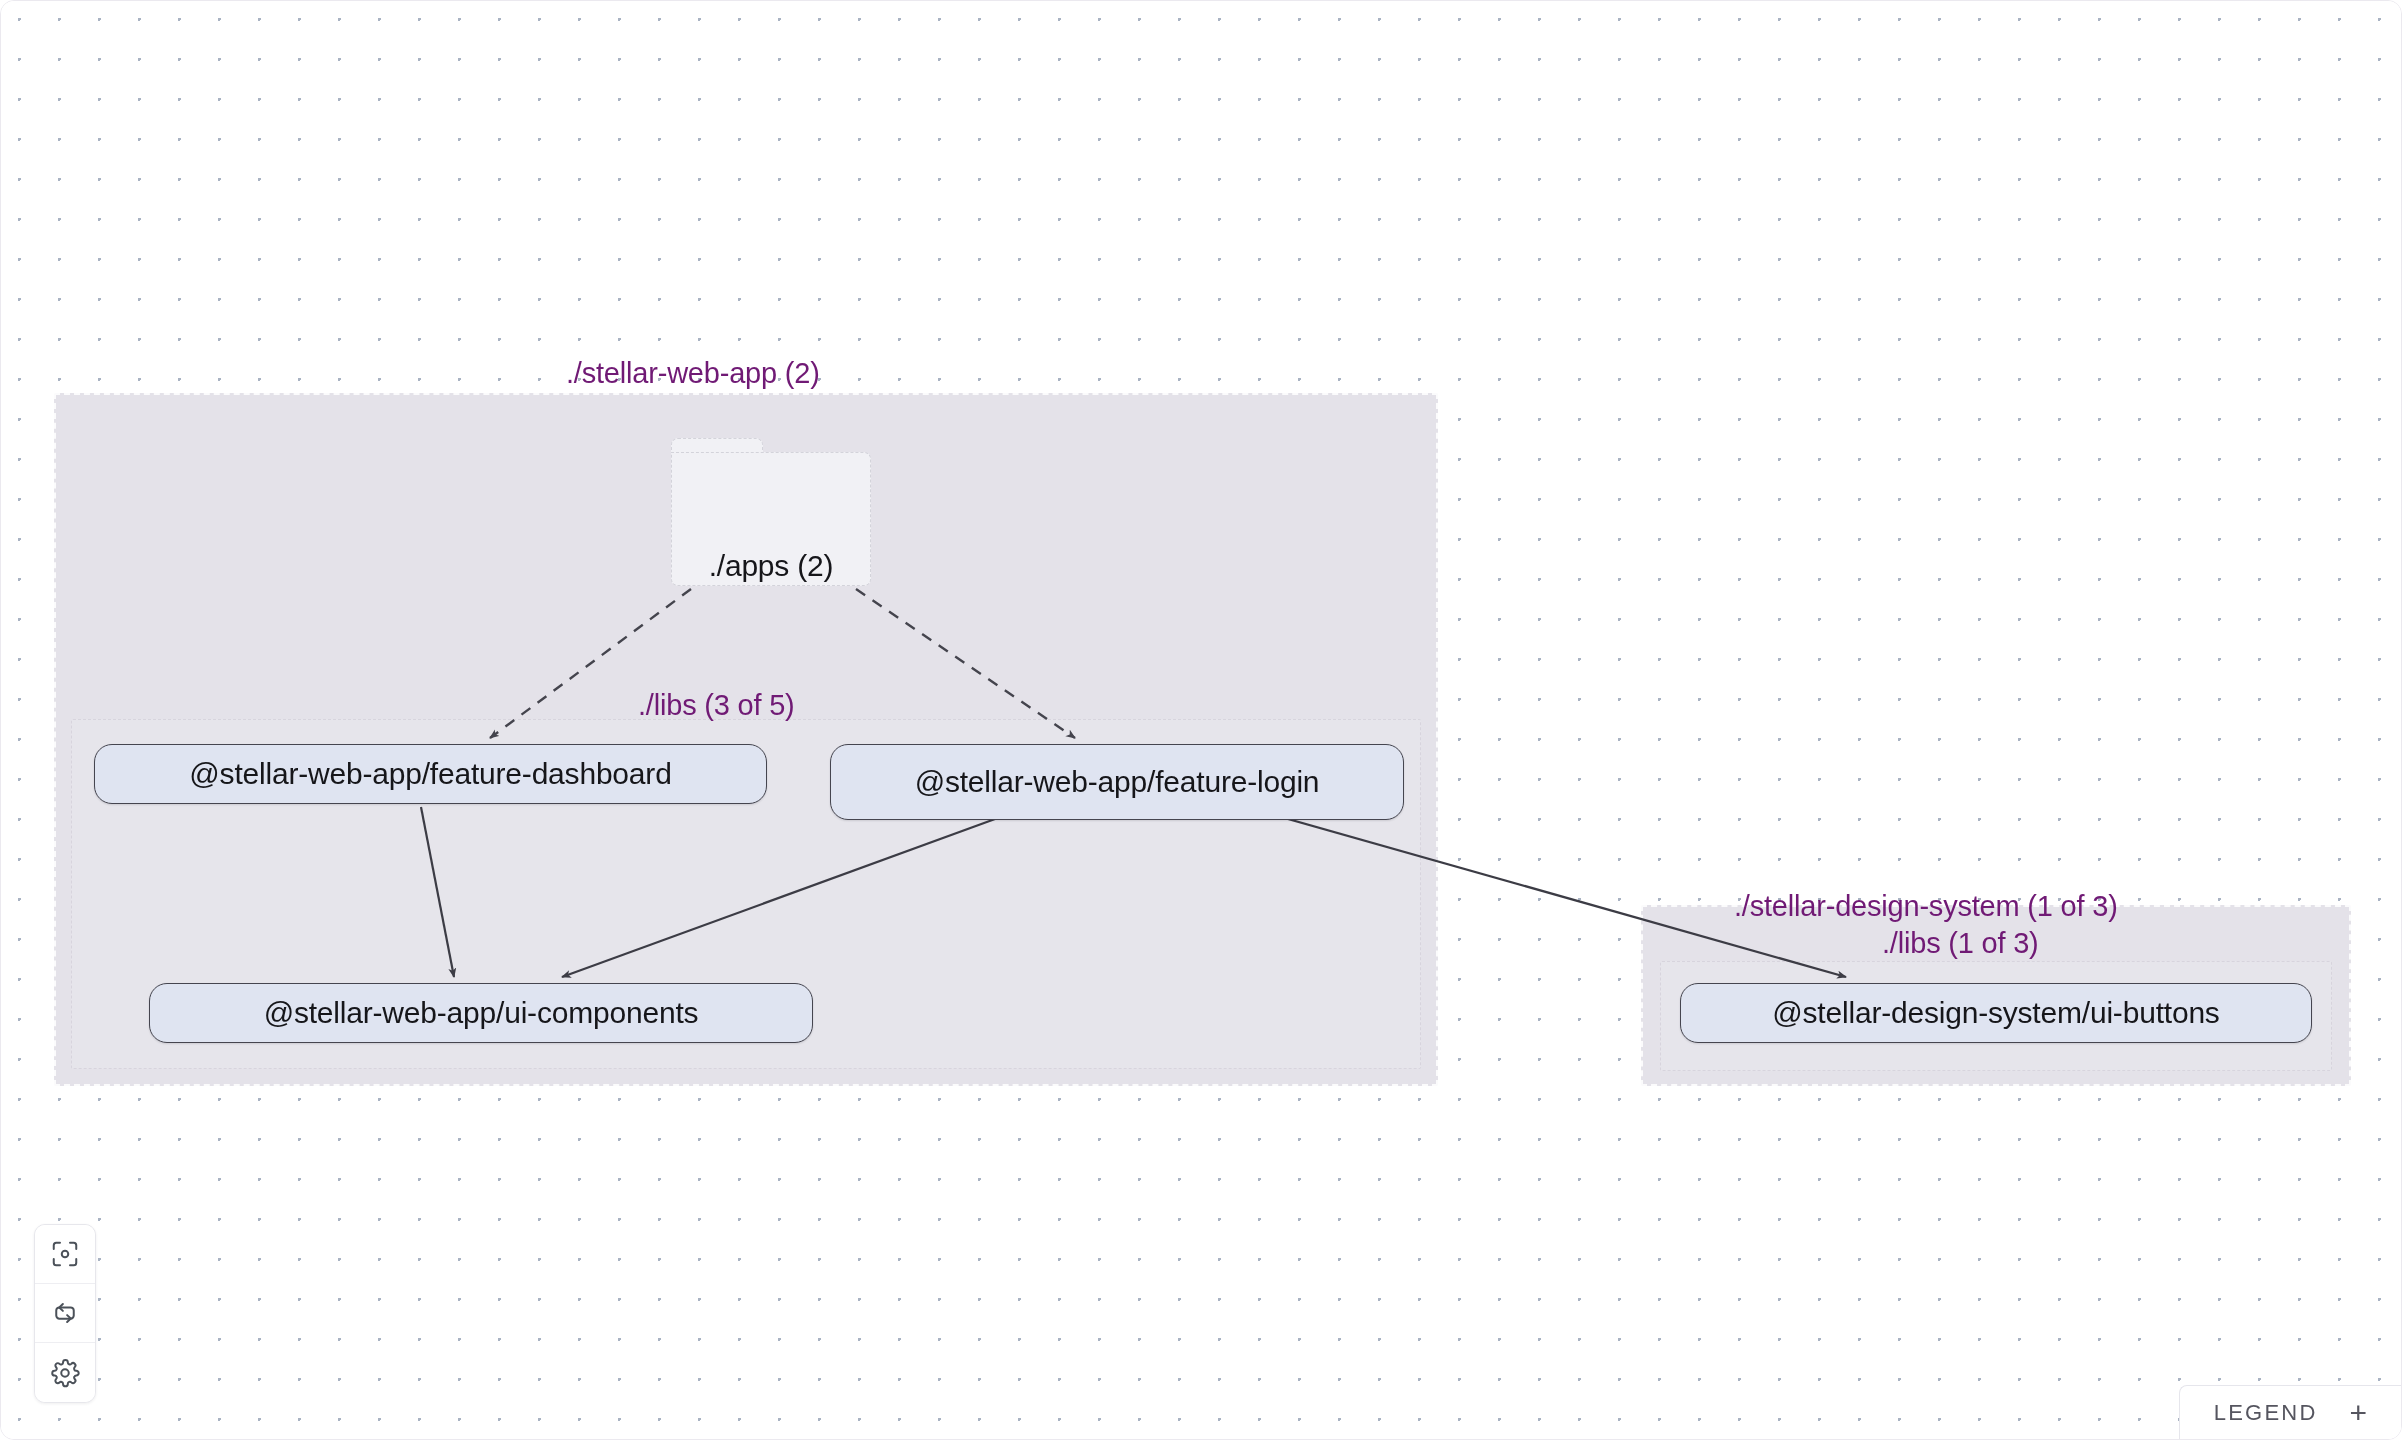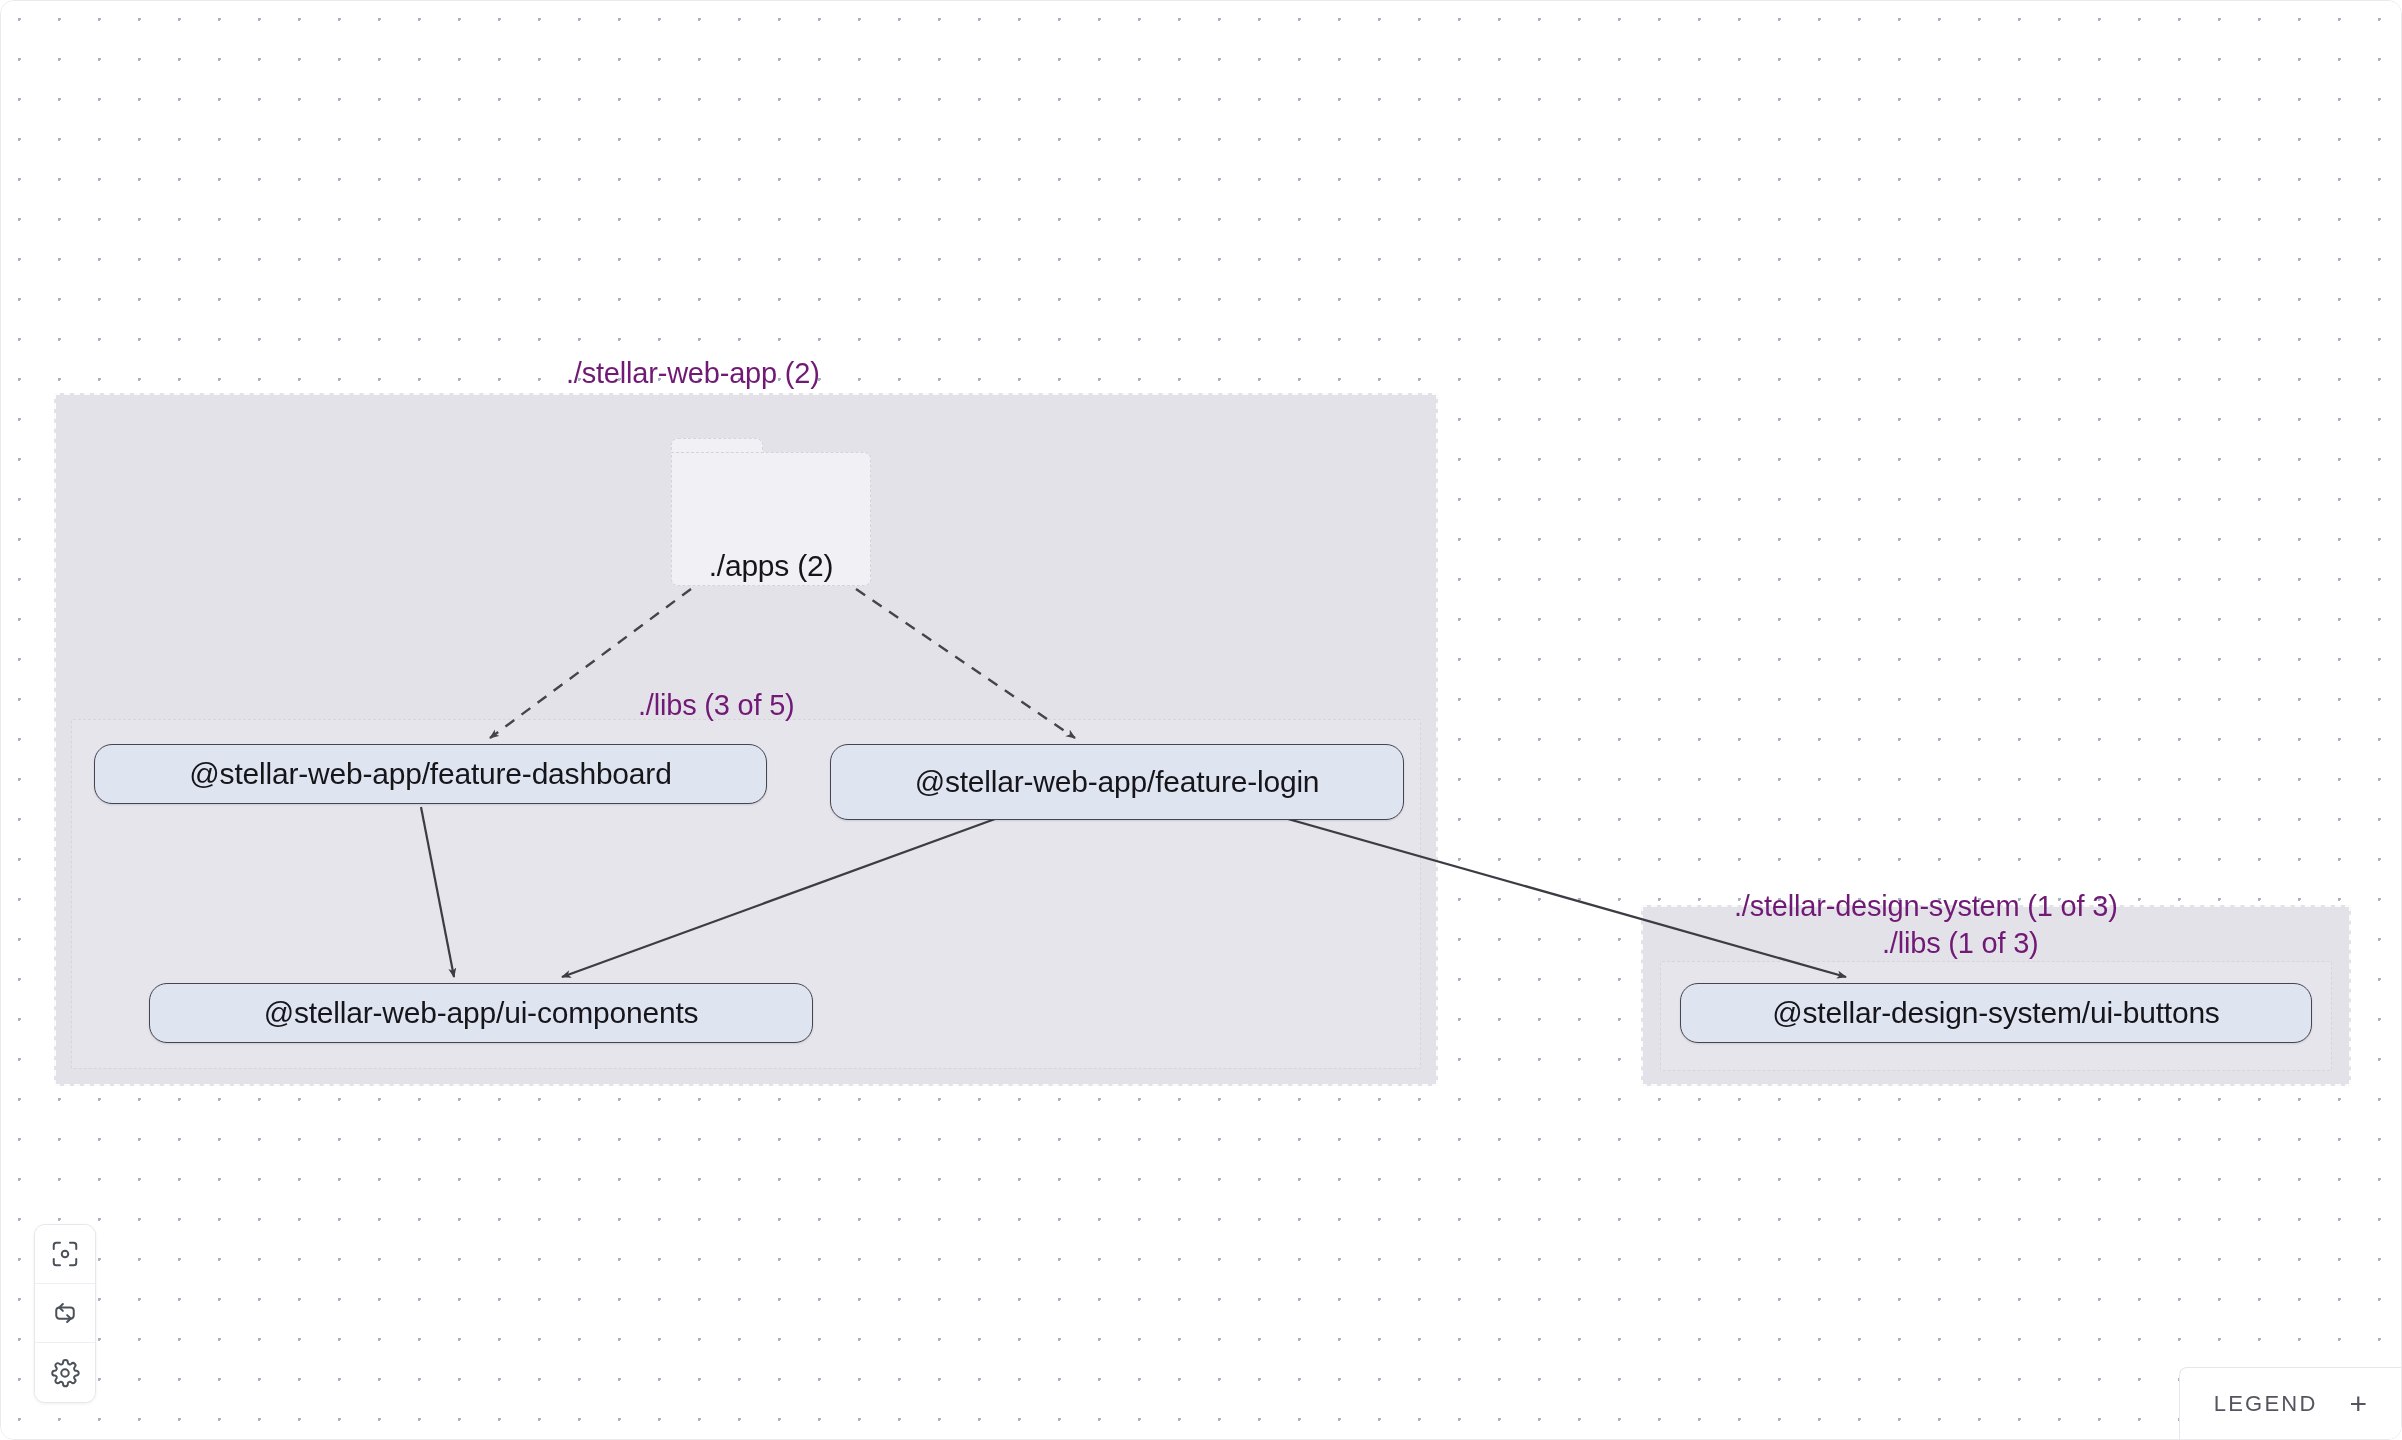--- a/index.html
+++ b/index.html
@@ -154,21 +154,21 @@
     padding: 0;
   }
   .tool-btn:last-child { border-bottom: none; }
   .tool-btn svg { display: block; }
 
   
   .legend {
     position: absolute;
     right: 0;
     bottom: 0;
-    height: 72px;
+    height: 54px;
     min-width: 208px;
     background: #ffffff;
     border-top: 1px solid #e6e6ec;
     border-left: 1px solid #e6e6ec;
     border-radius: 8px 0 0 0;
     display: flex;
     align-items: center;
     justify-content: center;
     gap: 32px;
     padding: 0 34px;

